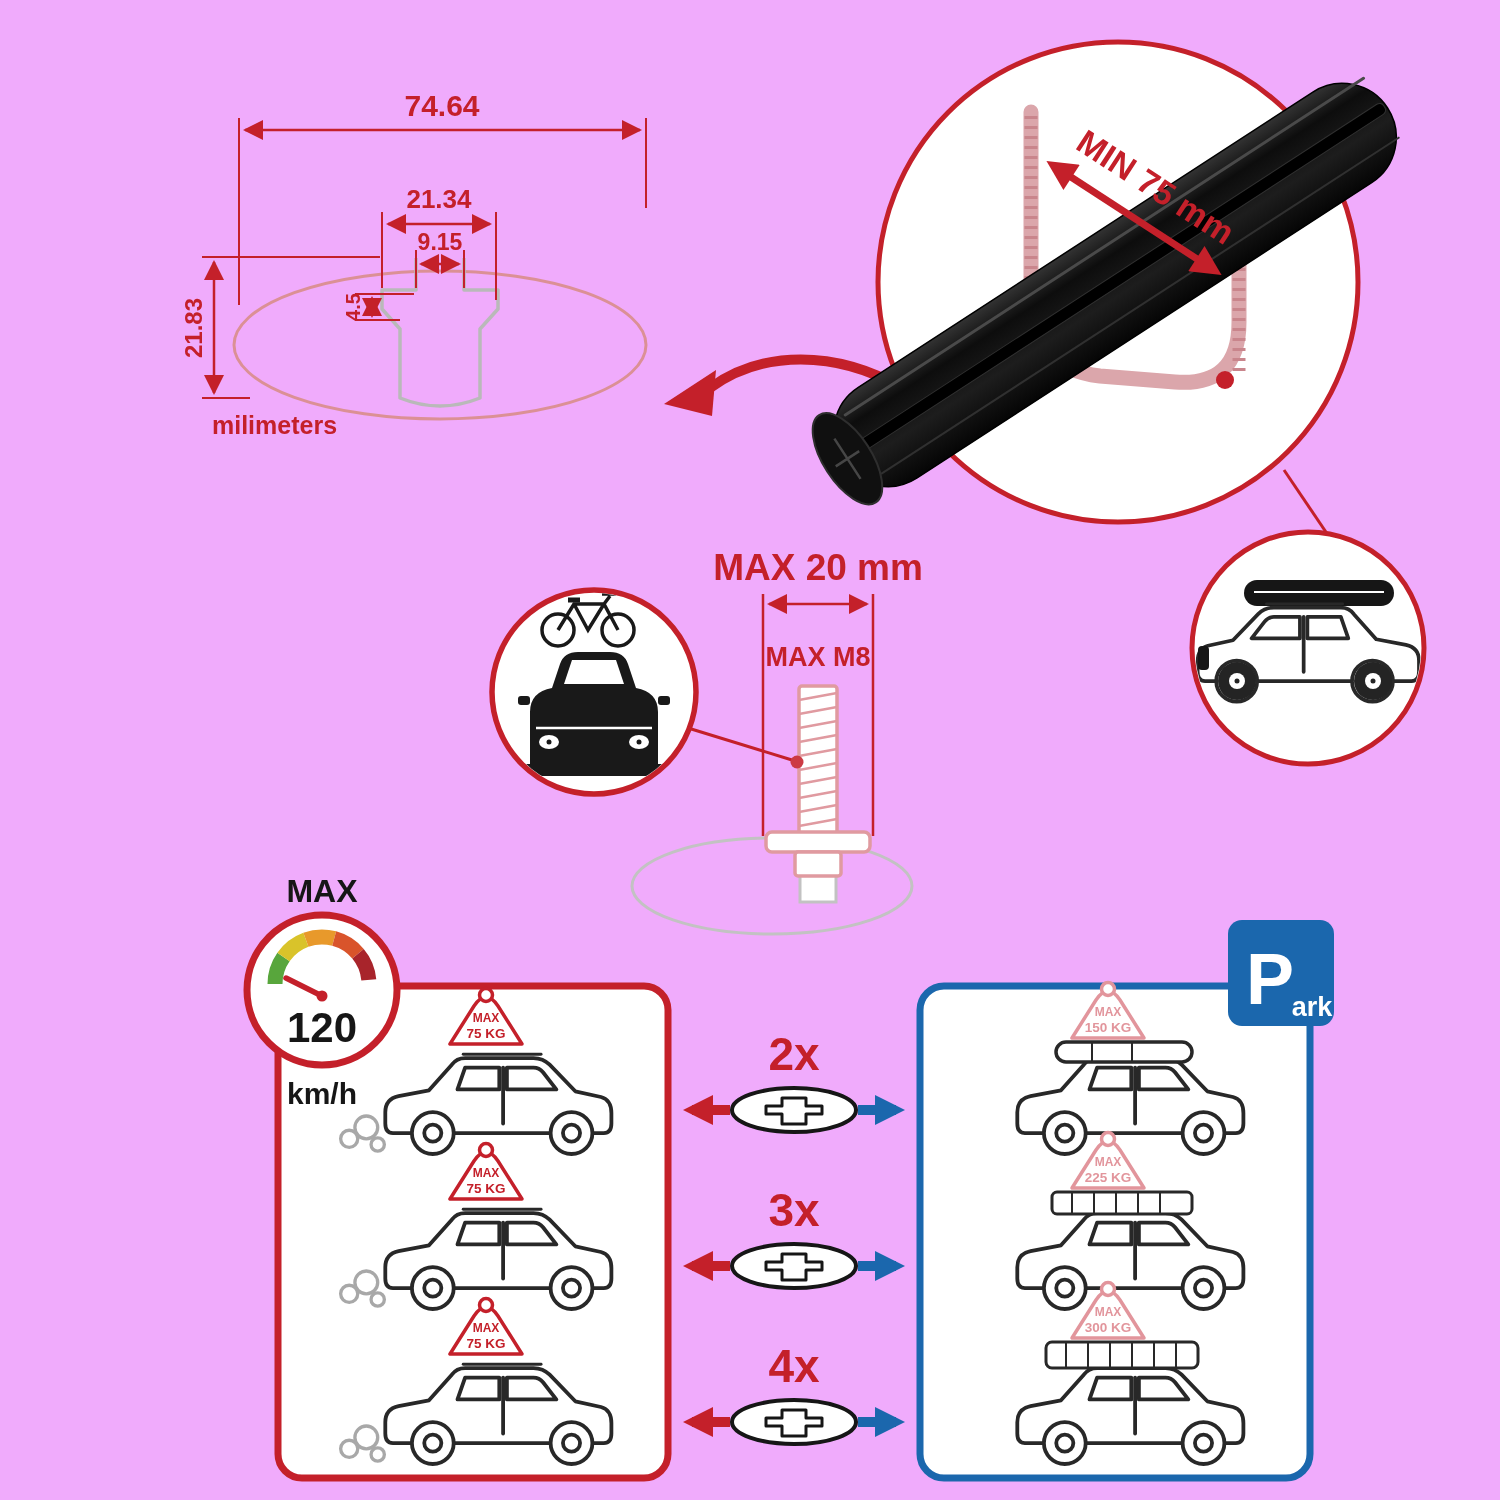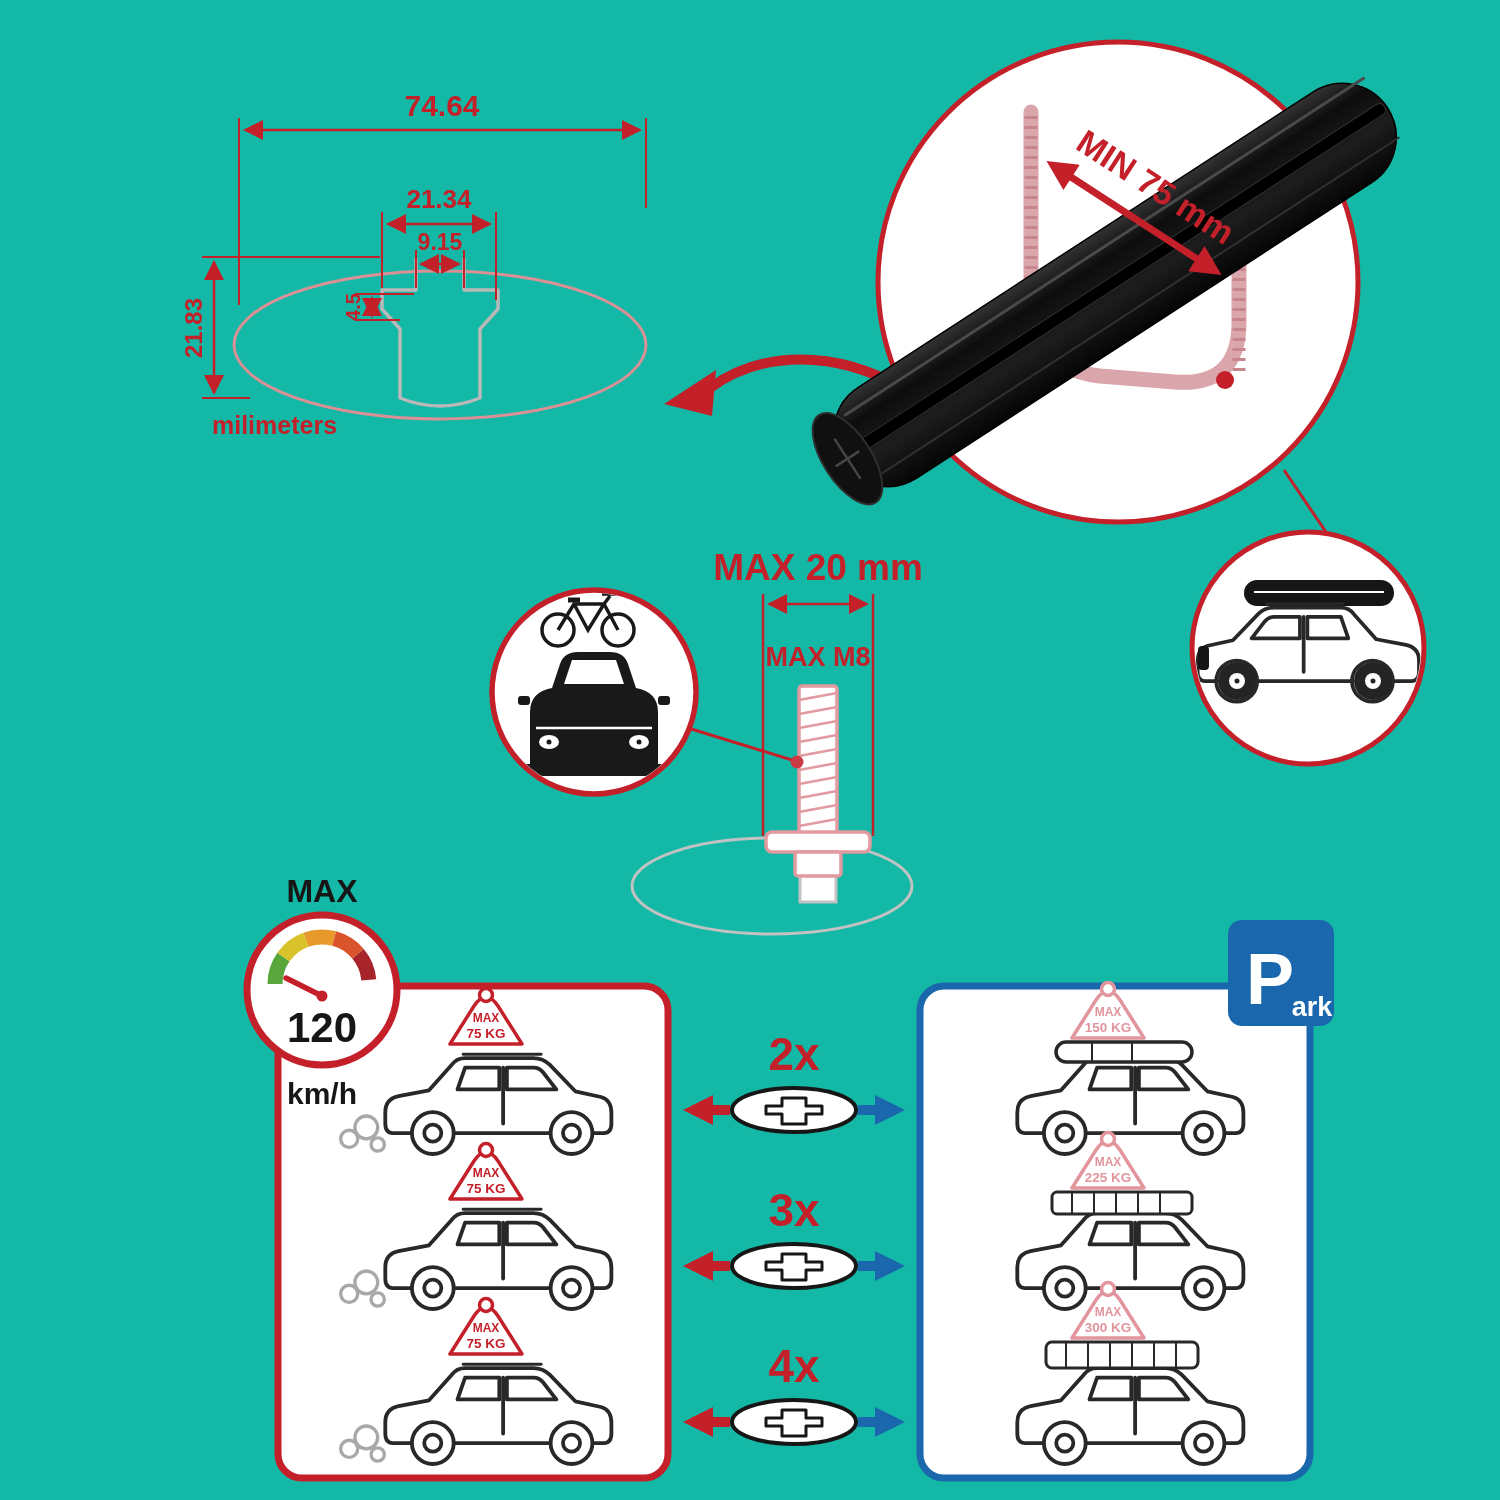--- a/index.html
+++ b/index.html
@@ -1,16 +1,16 @@
 <!DOCTYPE html>
 <html><head>
 <meta charset="utf-8">
 <style>
   html,body{margin:0;padding:0;background:#fff;}
-  .canvas{position:relative;width:1500px;height:1500px;background:#14b8a6;font-family:"Liberation Sans",sans-serif;overflow:hidden;}
+  .canvas{position:relative;width:1500px;height:1500px;background:#f0abfc;font-family:"Liberation Sans",sans-serif;overflow:hidden;}
   svg text{font-family:"Liberation Sans",sans-serif;font-weight:700;}
   .red-t{fill:#c4202a}
   .blk-t{fill:#161616}
   .wht-t{fill:#ffffff}
   .pink-t{fill:#e2959c}
 </style>
 </head>
 <body>
 
 <div class="canvas">

